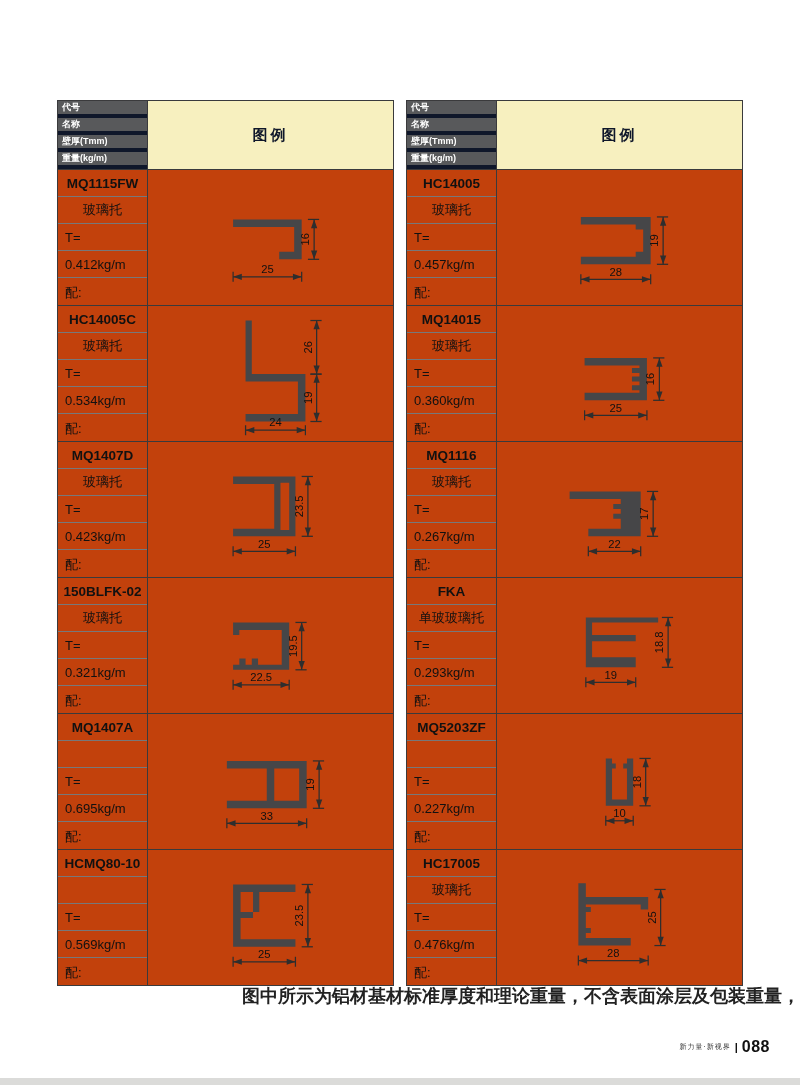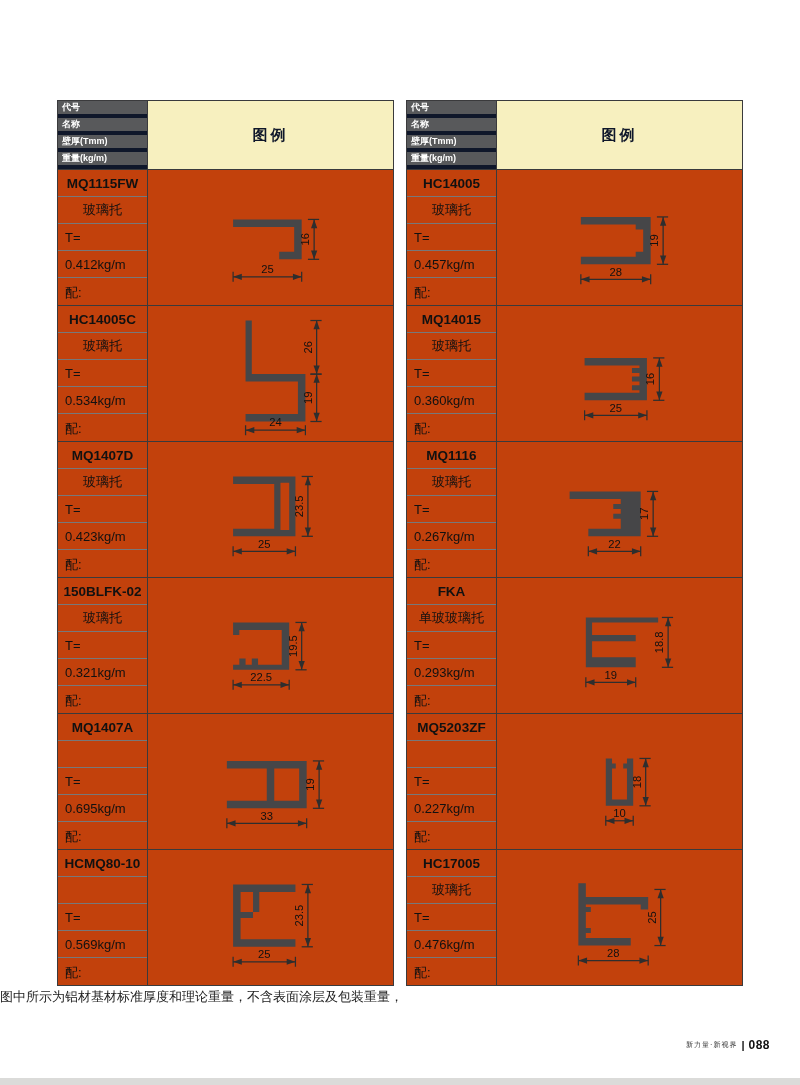--- a/index.html
+++ b/index.html
@@ -20,26 +20,26 @@
         display:flex;align-items:center;justify-content:center;letter-spacing:3px;}
   .prow{box-sizing:border-box;border-bottom:1px solid #77787a;display:flex;align-items:center;
         font-size:13px;color:#111;}
   .prow.code{height:27px;justify-content:center;font-weight:bold;font-size:13.5px;}
   .prow.name{height:27px;justify-content:center;}
   .prow.lft{height:27px;padding-left:7px;}
   .prow.match{flex:1;border-bottom:none;align-items:flex-start;padding-top:6px;padding-left:7px;}
   .diagram{flex:1;background:#c2410c;display:flex;align-items:center;justify-content:center;}
   .dl{stroke:#2e2e2e;stroke-width:1;}
   .dt{font-family:"Liberation Sans","DejaVu Sans",sans-serif;font-size:9px;fill:#111;}
-  .note{position:absolute;top:988px;left:0;width:100%;text-align:left;font-size:13px;
-        font-weight:normal;color:#222;line-height:17px;}
+  .note{position:absolute;top:988px;left:0;width:100%;text-align:right;font-size:18px;
+        font-weight:bold;color:#222;line-height:17px;}
   .slogan{position:absolute;top:1038px;right:30px;display:flex;align-items:center;gap:4px;}
   .slogan .tiny{font-size:7px;color:#333;letter-spacing:1px;}
   .slogan .sep{font-size:11px;color:#111;font-weight:bold;}
-  .slogan .pnum{font-size:12px;font-weight:bold;color:#111;letter-spacing:0.5px;}
+  .slogan .pnum{font-size:16px;font-weight:bold;color:#111;letter-spacing:0.5px;}
   .bottom-band{position:absolute;bottom:0;left:0;width:100%;height:7px;background:#DBDBD9;}
 </style>
 </head>
 <body>
 
 <div class="page">
   <div class="tables" id="tables">
       <div class="ptable">
         <div class="block hdr">
           <div class="labels">

